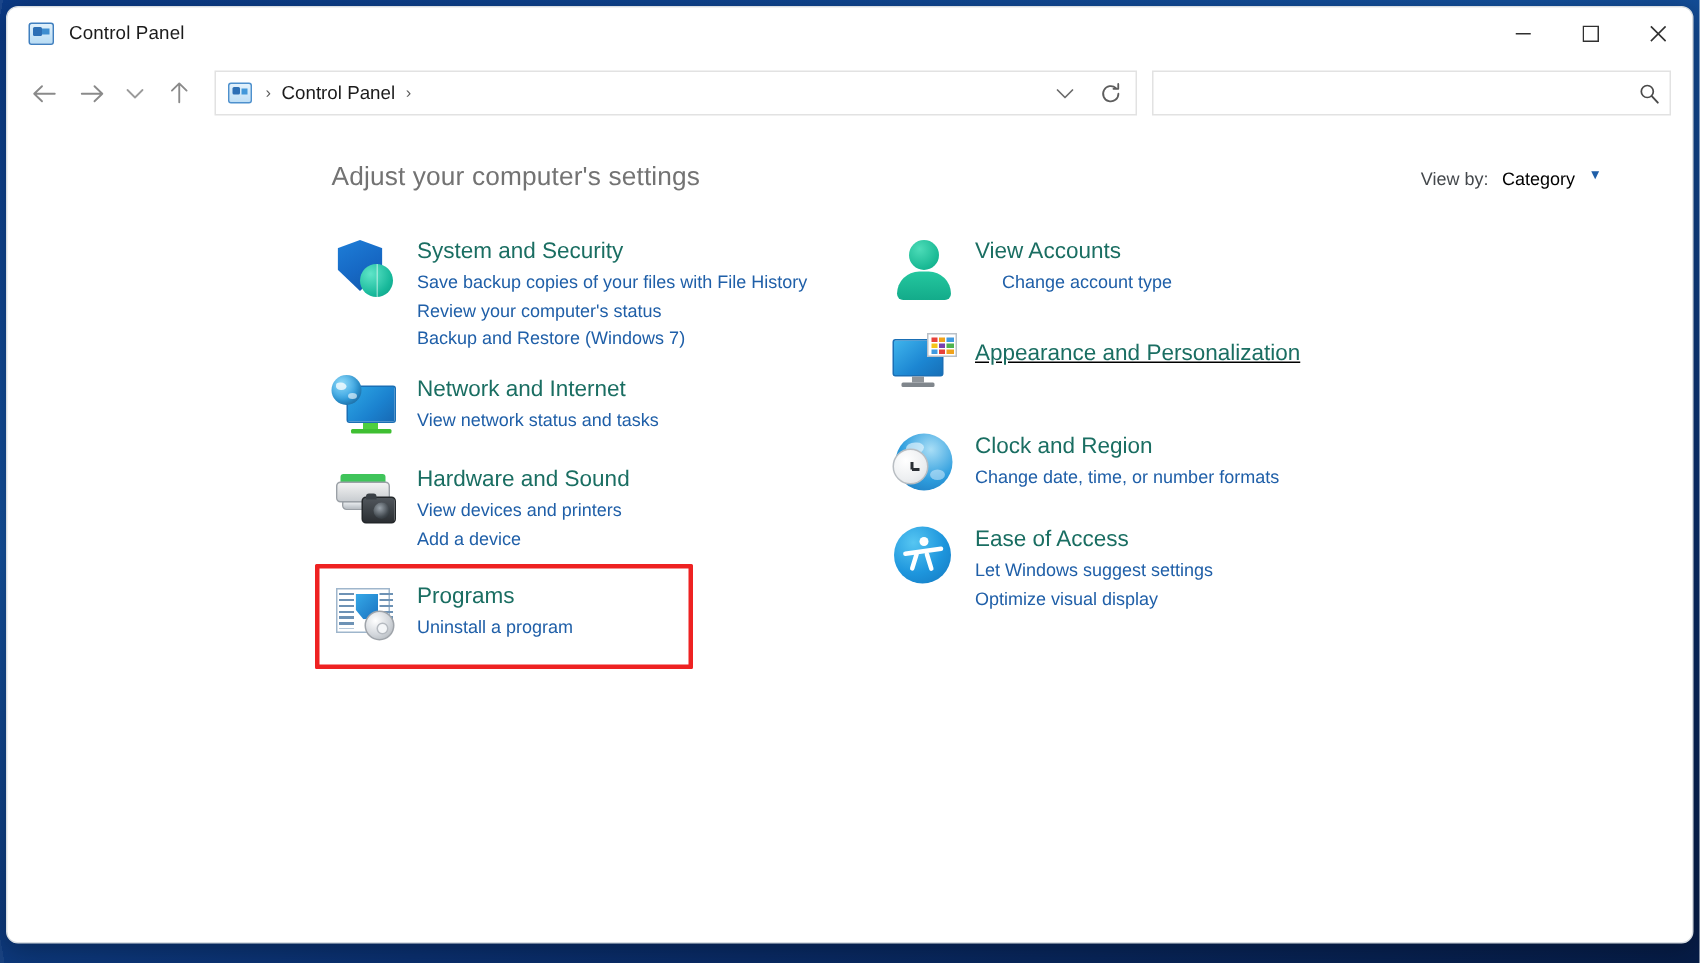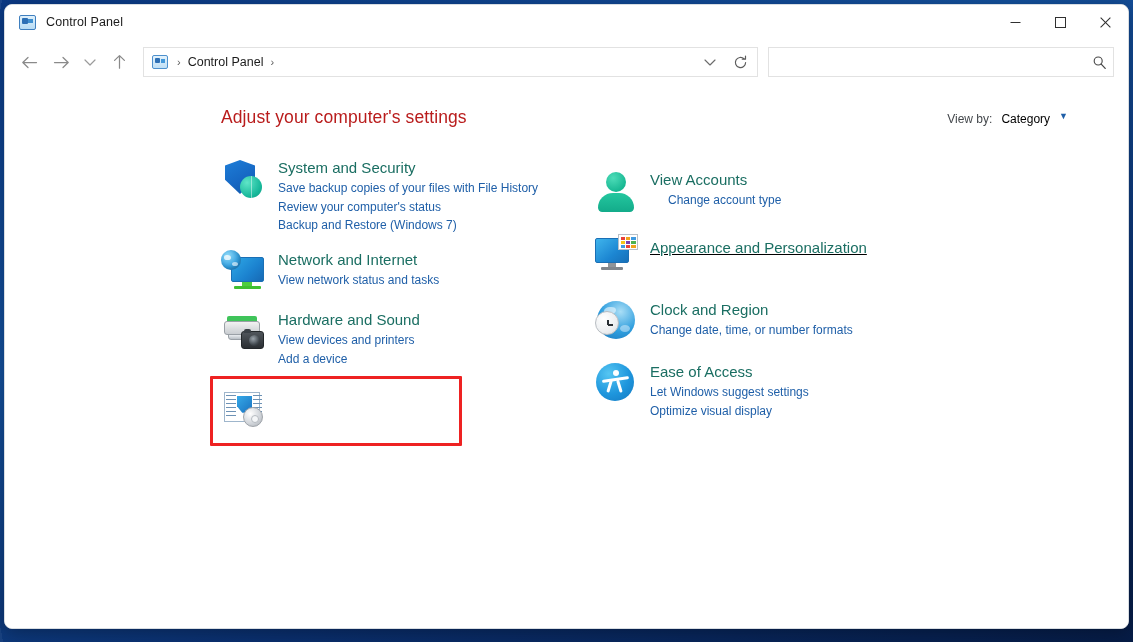--- a/index.html
+++ b/index.html
@@ -163,39 +163,38 @@
     background:#ffffff;
     position: relative;
     padding: 22px 0 0 0;
   }
   .page-head {
     display:flex; align-items:flex-start;
     padding: 0 30px 0 216px;
   }
   .page-title {
     font-size: 17.5px;
-    color: #b91c1c;
+    color: #737373;
     font-weight: 400;
     letter-spacing: .1px;
   }
   .viewby {
     margin-left: auto;
     display:flex; align-items:flex-start; gap:9px;
     font-size: 12px;
     padding-top: 5px;
     padding-right: 30px;
   }
   .viewby-label{ color:#44484c; }
   .viewby-value{ color:#000000; }
   .viewby-caret{ color:#1f5fa8; font-size:9px; line-height:1; }
 
   .columns {
     display: flex;
     padding: 28px 0 0 216px;
-    align-items: center;
   }
   .col { width: 372px; }
   .col.right { width: 380px; margin-left: 0; }
 
   .cat {
     display: flex;
     gap: 11px;
     margin-bottom: 14px;
     align-items: flex-start;
   }
@@ -573,20 +572,24 @@
         <div class="cat">
           <div class="cat-icon">
             <div class="ic">
               <div class="pg-page"></div>
                 <div class="pg-lines"></div>
                 <div class="pg-lines2"></div>
               <div class="pg-blue"></div>
                 <div class="pg-disc"></div>
             </div>
           </div>
+          <div class="cat-body">
+            <div class="cat-title">Programs</div>
+            <span class="cat-link">Uninstall a program</span>
+          </div>
         </div>
 
       </div>
 
       <div class="col right">
 
         <div class="cat">
           <div class="cat-icon">
             <div class="ic">
                 <div class="ua-head"></div>

